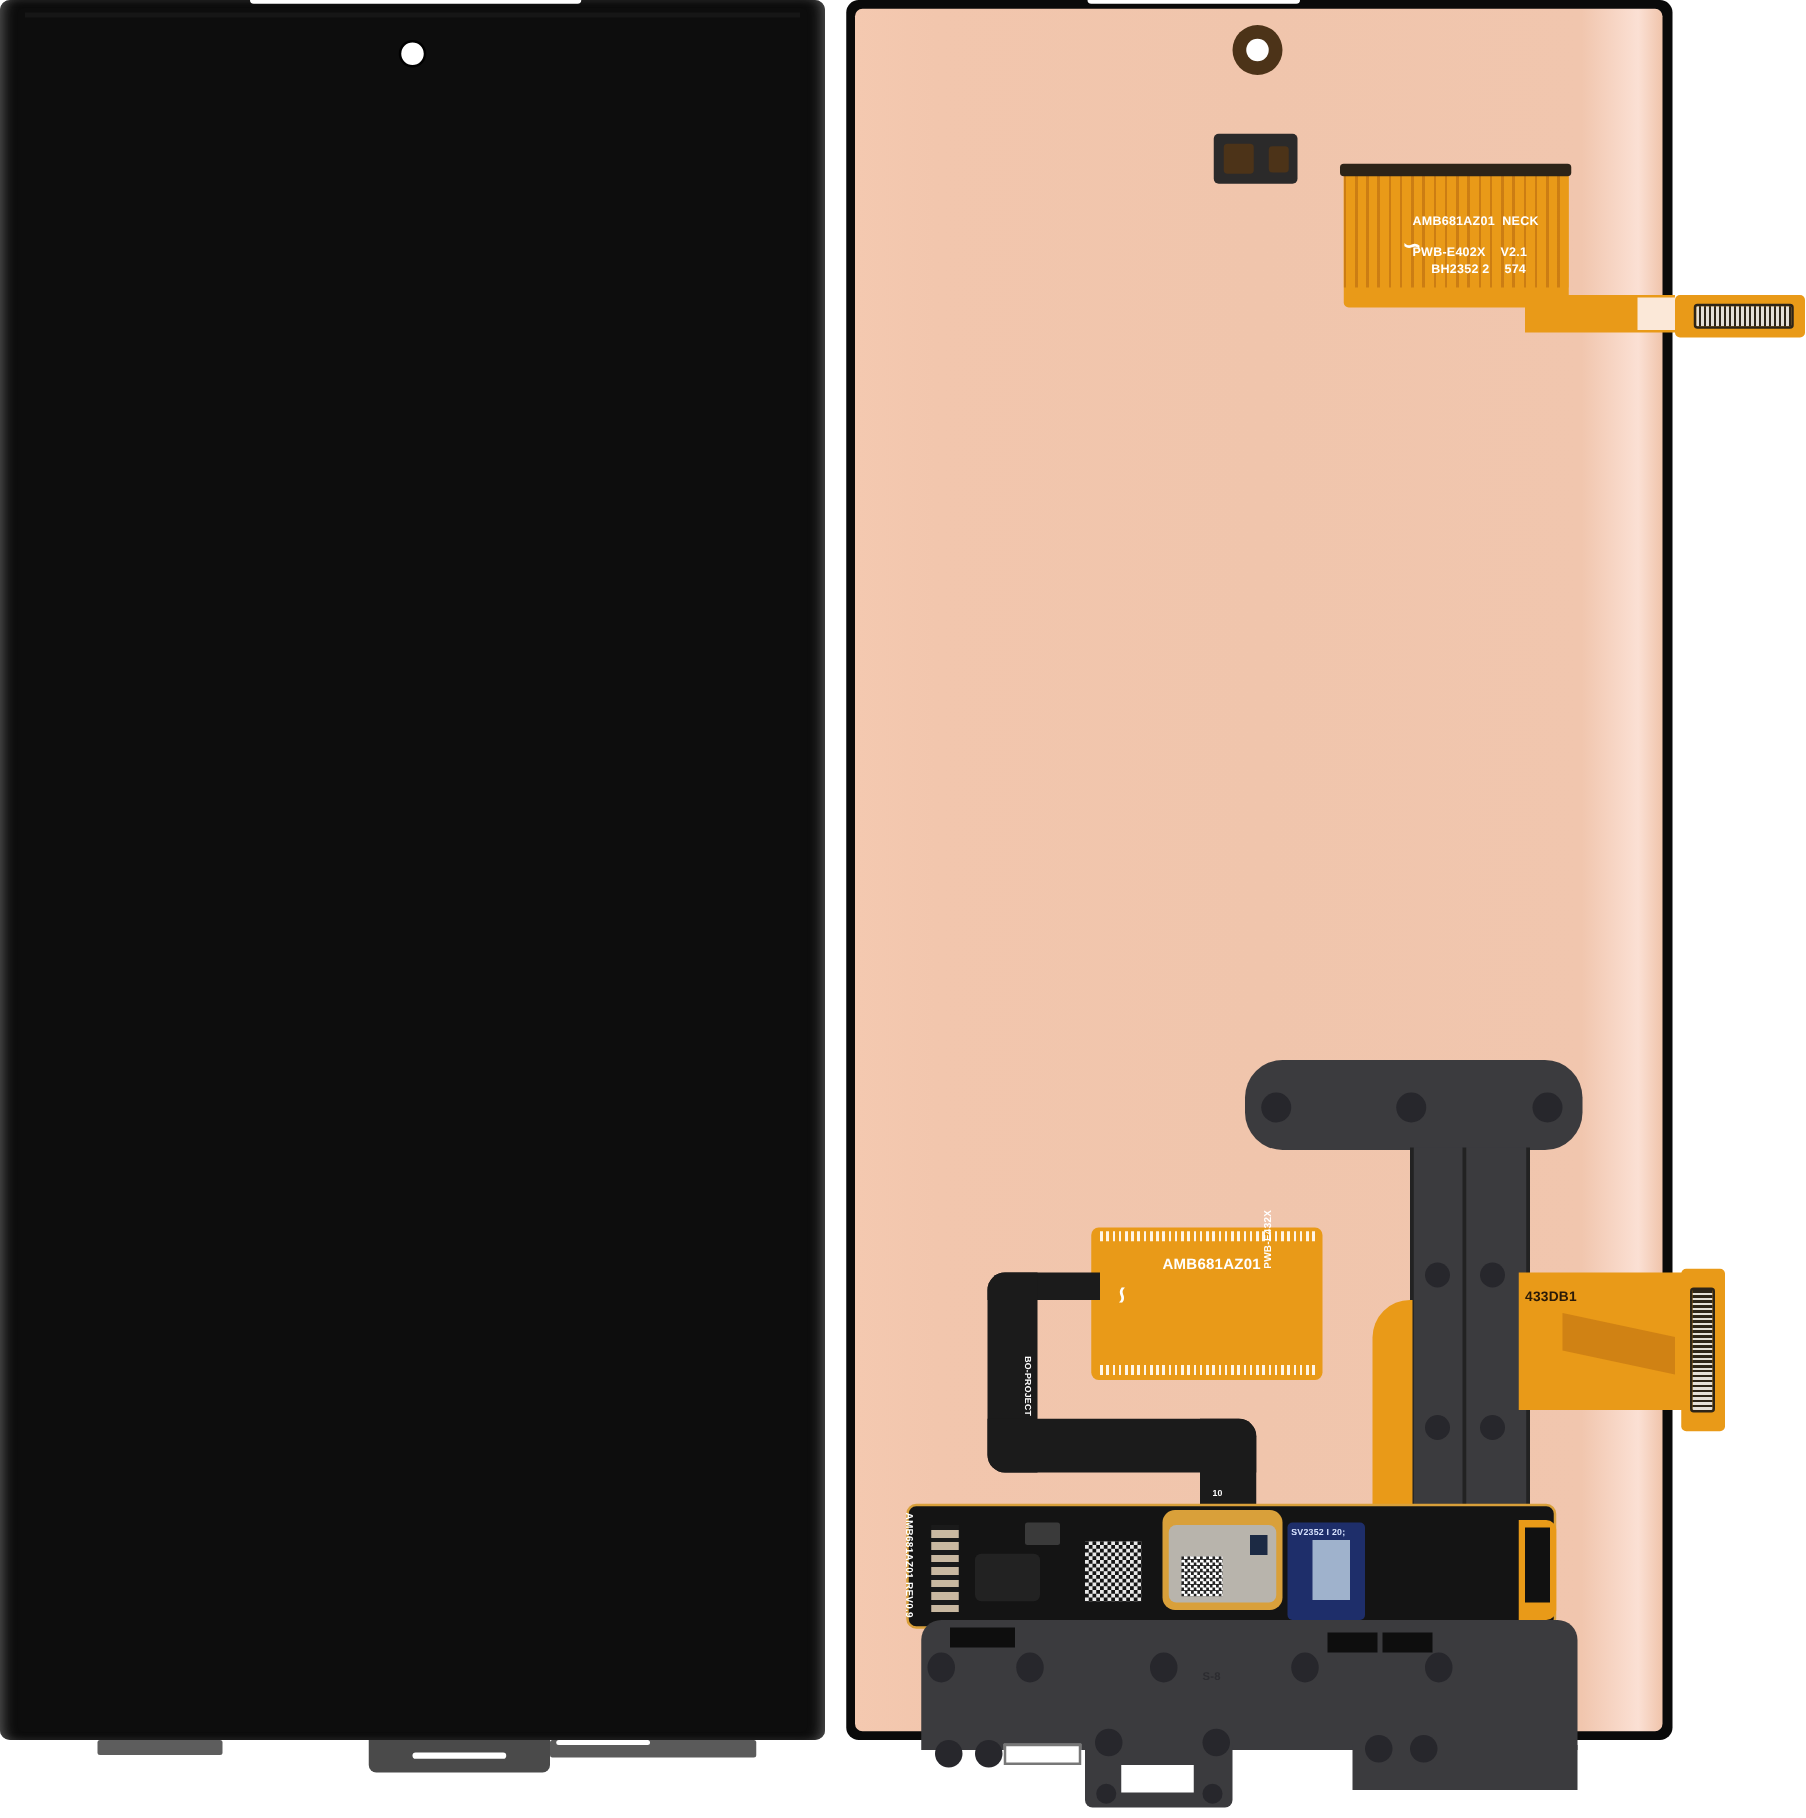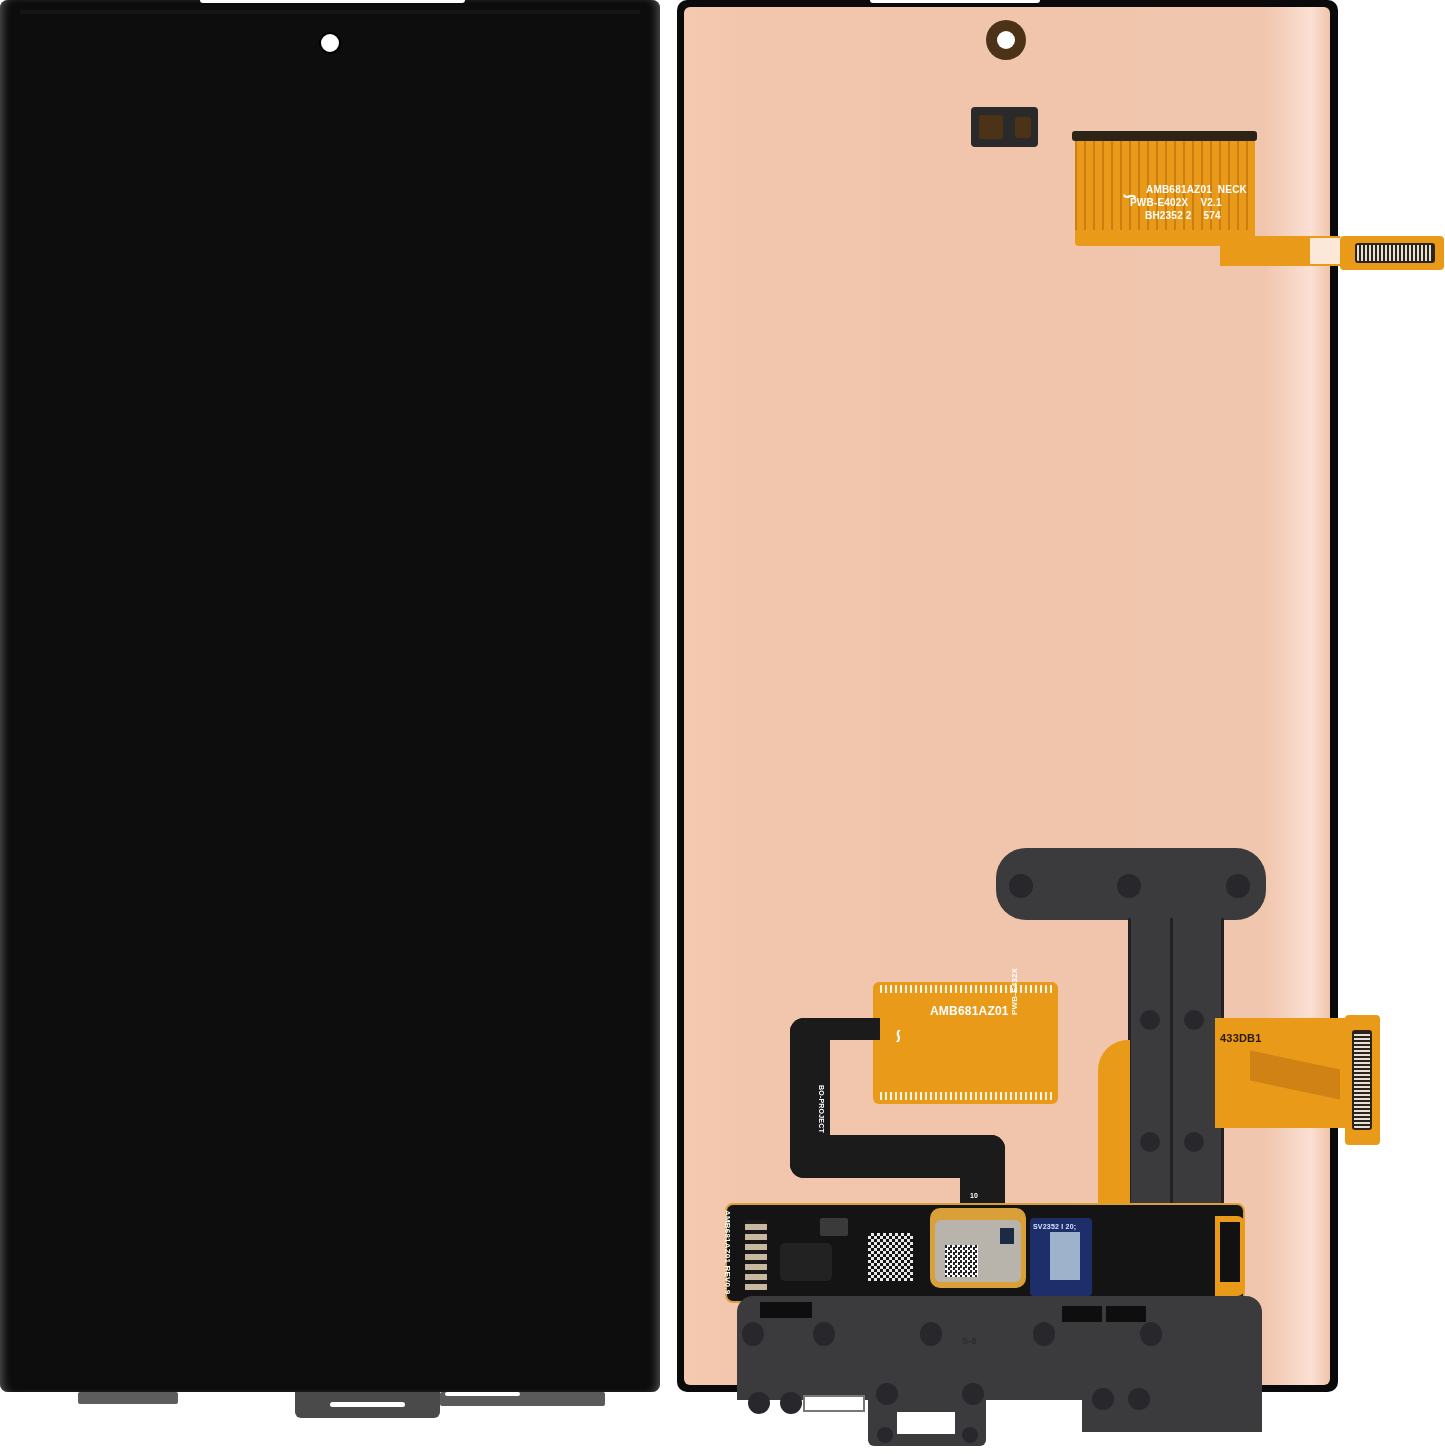--- a/index.html
+++ b/index.html
@@ -67,21 +67,21 @@
 <div class="abs sensor-pad2"></div>
 
 <div class="abs flex" style="left:1075px;top:134px;width:180px;height:112px;border-radius:4px;"></div>
 <div class="abs" style="left:1075px;top:134px;width:180px;height:96px;background:repeating-linear-gradient(90deg,#b86a10 0 2px,#e99a18 2px 9px);opacity:0.6;"></div>
 <div class="abs connector" style="left:1072px;top:131px;width:185px;height:10px;"></div>
 <div class="abs flex" style="left:1220px;top:236px;width:120px;height:30px;"></div>
 <div class="abs" style="left:1310px;top:238px;width:30px;height:26px;background:#fbe8d8;"></div>
 <div class="abs flex" style="left:1340px;top:236px;width:104px;height:34px;border-radius:4px;"></div>
 <div class="abs connector" style="left:1355px;top:243px;width:80px;height:20px;background:repeating-linear-gradient(90deg,#e5e0d8 0 2px,#2d2418 2px 4px);border:2px solid #2d2418;box-sizing:border-box;"></div>
 <div class="abs" style="left:1122px;top:185px;font-size:18px;color:#fff;font-weight:bold;">∽</div>
-<div class="abs flex-text" style="left:1130px;top:184px;margin-left:16px;">AMB681AZ01  NECK</div>
+<div class="abs flex-text" style="left:1130px;top:172px;">AMB681AZ01  NECK</div>
 <div class="abs flex-text" style="left:1130px;top:197px;">PWB-E402X    V2.1</div>
 <div class="abs flex-text" style="left:1145px;top:210px;">BH2352 2    574</div>
 
 <div class="abs bracket" style="left:996px;top:848px;width:270px;height:72px;border-radius:30px;"></div>
 <div class="abs bolt" style="left:1009px;top:874px;width:24px;height:24px;"></div>
 <div class="abs bolt" style="left:1117px;top:874px;width:24px;height:24px;"></div>
 <div class="abs bolt" style="left:1226px;top:874px;width:24px;height:24px;"></div>
 <div class="abs bracket" style="left:1128px;top:918px;width:90px;height:380px;border-left:3px solid #222;border-right:3px solid #222;"></div>
 <div class="abs" style="left:1170px;top:918px;width:3px;height:380px;background:#222;"></div>
 <div class="abs bolt" style="left:1140px;top:1010px;width:20px;height:20px;"></div>

